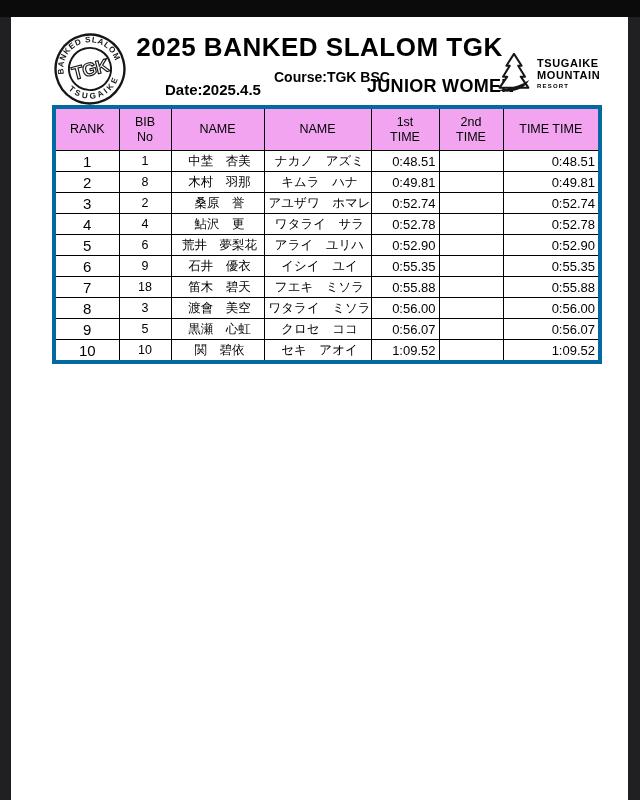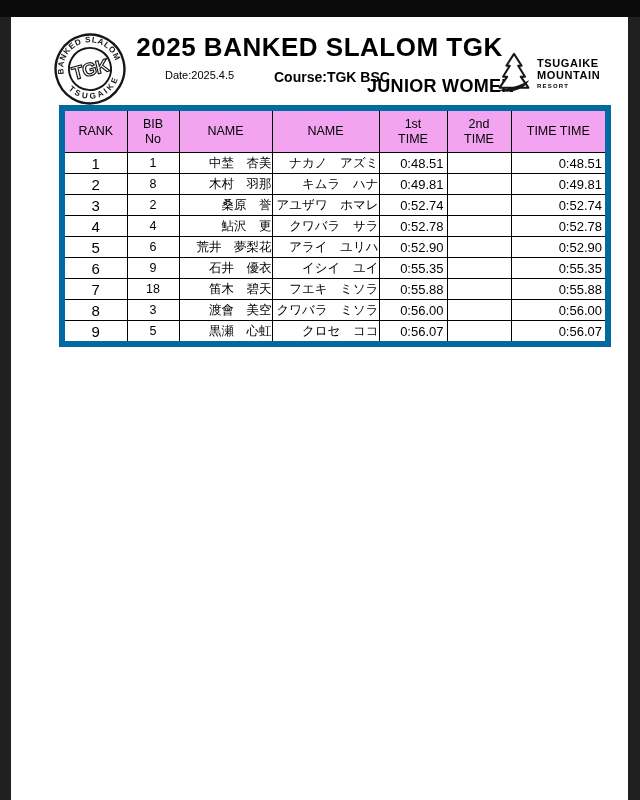--- a/index.html
+++ b/index.html
@@ -12,48 +12,48 @@
   .top-bar{position:absolute;left:0;top:0;width:640px;height:17px;background:#0b0b0c;}
   .page{position:absolute;left:11px;top:17px;width:617px;height:783px;background:#ffffff;}
 
   
   .doc-header{position:relative;height:88px;}
   .stamp-logo{position:absolute;left:42px;top:15px;width:74px;height:74px;}
   .doc-title{
     position:absolute;left:0;top:15px;width:100%;text-align:center;
     font-size:26px;font-weight:700;letter-spacing:0.5px;white-space:nowrap;
   }
-  .meta-date{position:absolute;left:154px;top:52px;font-size:11px;font-weight:400;}
+  .meta-date{position:absolute;left:154px;top:64px;font-size:15px;font-weight:700;}
   .meta-course{position:absolute;left:263px;top:52px;font-size:14px;font-weight:700;}
   .category{position:absolute;left:356px;top:59px;font-size:18px;font-weight:700;letter-spacing:0.3px;}
 
   .resort-logo{position:absolute;left:486px;top:34px;width:130px;height:50px;}
   .resort-tree{position:absolute;left:0;top:2px;width:34px;height:44px;}
   .resort-text{position:absolute;left:40px;top:6px;line-height:1;}
   .resort-line1,.resort-line2{font-size:11px;font-weight:700;letter-spacing:0.6px;line-height:12px;}
   .resort-line3{font-size:6px;font-weight:700;letter-spacing:1.2px;margin-top:2px;}
 
   
   .results-table{
-    position:absolute;left:48px;top:88px;width:546px;
+    position:absolute;left:41px;top:88px;width:546px;
     border-collapse:collapse;table-layout:fixed;
-    border:6px solid #0369a1;
+    border:4px solid #0369a1;
   }
   .results-table th,.results-table td{
     border:1px solid #000;overflow:hidden;white-space:nowrap;
     vertical-align:middle;padding:0;
   }
   .results-table thead th{
     background:var(--header-pink,#F2A4F0);
     height:41px;font-weight:400;font-size:12.5px;text-align:center;line-height:15px;
   }
   .results-table tbody td{height:20px;font-size:12.5px;}
   .results-table td.col0{text-align:center;font-size:15px;}
   .results-table td.col1{text-align:center;font-size:12.5px;}
-  .results-table td.col2,.results-table td.col3{text-align:right;padding-left:4px;}
+  .results-table td.col2,.results-table td.col3{text-align:center;padding-left:4px;}
   .results-table td.col4,.results-table td.col5,.results-table td.col6{
     text-align:right;padding-right:3px;font-size:13px;
   }
 </style>
 </head>
 <body>
 
 <div class="top-bar"></div>
 
 <div class="page">
@@ -142,21 +142,21 @@
           <td class="col2">桑原　誉</td>
           <td class="col3">アユザワ　ホマレ</td>
           <td class="col4">0:52.74</td>
           <td class="col5"></td>
           <td class="col6">0:52.74</td>
         </tr>
         <tr>
           <td class="col0">4</td>
           <td class="col1">4</td>
           <td class="col2">鮎沢　更</td>
-          <td class="col3">クワバラ　サラ</td>
+          <td class="col3">ワタライ　サラ</td>
           <td class="col4">0:52.78</td>
           <td class="col5"></td>
           <td class="col6">0:52.78</td>
         </tr>
         <tr>
           <td class="col0">5</td>
           <td class="col1">6</td>
           <td class="col2">荒井　夢梨花</td>
           <td class="col3">アライ　ユリハ</td>
           <td class="col4">0:52.90</td>
@@ -178,30 +178,39 @@
           <td class="col2">笛木　碧天</td>
           <td class="col3">フエキ　ミソラ</td>
           <td class="col4">0:55.88</td>
           <td class="col5"></td>
           <td class="col6">0:55.88</td>
         </tr>
         <tr>
           <td class="col0">8</td>
           <td class="col1">3</td>
           <td class="col2">渡會　美空</td>
-          <td class="col3">クワバラ　ミソラ</td>
+          <td class="col3">ワタライ　ミソラ</td>
           <td class="col4">0:56.00</td>
           <td class="col5"></td>
           <td class="col6">0:56.00</td>
         </tr>
         <tr>
           <td class="col0">9</td>
           <td class="col1">5</td>
           <td class="col2">黒瀬　心虹</td>
           <td class="col3">クロセ　ココ</td>
           <td class="col4">0:56.07</td>
           <td class="col5"></td>
           <td class="col6">0:56.07</td>
         </tr>
+        <tr>
+          <td class="col0">10</td>
+          <td class="col1">10</td>
+          <td class="col2">関　碧依</td>
+          <td class="col3">セキ　アオイ</td>
+          <td class="col4">1:09.52</td>
+          <td class="col5"></td>
+          <td class="col6">1:09.52</td>
+        </tr>
       </tbody>
   </table>
 
 </div>
 
 </body></html>

